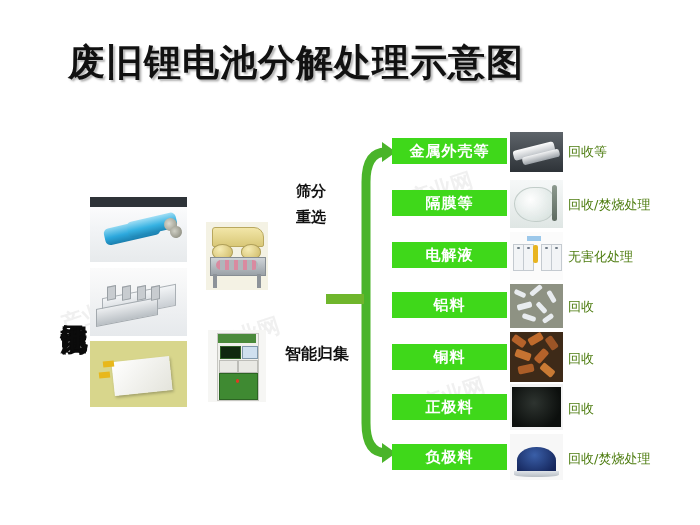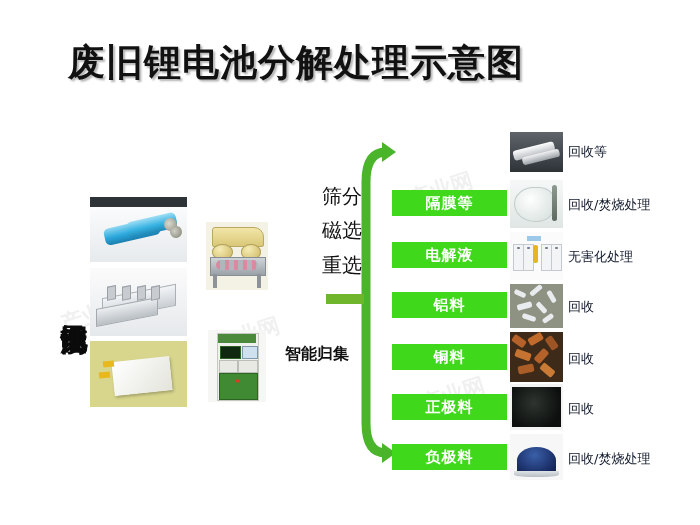--- a/index.html
+++ b/index.html
@@ -131,34 +131,34 @@
   
   .ph-anod{background:#f7f7f7;}
   .ph-anod .pile{position:absolute;left:14%;top:28%;width:72%;height:58%;
     background:radial-gradient(ellipse at 45% 30%,#3a5fa8,#15265c 80%);
     border-radius:50% 50% 12% 12%;}
   .ph-anod .dish{position:absolute;left:8%;top:80%;width:84%;height:14%;
     background:linear-gradient(#dfe3e8,#b6bcc3);border-radius:0 0 40% 40%;}
 
   
   .proc-col{position:absolute;left:296px;top:179px;width:66px;
-    font-size:20px;font-weight:normal;color:#111;line-height:1.72;text-align:right;}
+    font-size:15px;font-weight:bold;color:#111;line-height:1.72;text-align:left;}
   .proc-label{position:absolute;font-size:16px;font-weight:bold;color:#111;white-space:nowrap;}
 
   
   .bracket{position:absolute;left:356px;top:140px;width:40px;height:325px;}
   .bracket svg{display:block;}
 
   
   .gbox{position:absolute;left:392px;width:115px;height:26px;
     background:#3fd81a;color:#ffffff;font-size:15px;font-weight:bold;
     display:flex;align-items:center;justify-content:center;letter-spacing:1px;}
 
   
-  .rlabel{position:absolute;left:568px;font-size:13px;color:#0f172a;white-space:nowrap;}
+  .rlabel{position:absolute;left:568px;font-size:13px;color:#4d7c0f;white-space:nowrap;}
 
   
   .wm{position:absolute;color:rgba(160,160,160,0.16);font-size:22px;font-weight:bold;
       transform:rotate(-18deg);pointer-events:none;white-space:nowrap;}
 </style>
 </head>
 <body>
 
 <div id="stage">
 
@@ -213,35 +213,35 @@
     <div class="mid1"></div>
       <div class="mid2"></div>
       <div class="door"></div>
       <div class="led"></div>
   </div>
 
   <div class="proc-label" style="left:285px;top:344px;text-align:center;">智能归集</div>
 
   <div class="proc-col">
     <div>筛分</div>
-    <div>磁选</div>
     <div>重选</div>
   </div>
 
   <div class="bracket">
     <svg width="40" height="325" viewBox="0 0 40 325">
       <path d="M10 42 L10 283" stroke="#4ab42a" stroke-width="9" fill="none" stroke-linecap="butt"></path>
       <path d="M10 42 Q10 12 30 12" stroke="#4ab42a" stroke-width="9" fill="none" stroke-linecap="butt"></path>
       <path d="M10 283 Q10 313 30 313" stroke="#4ab42a" stroke-width="9" fill="none" stroke-linecap="butt"></path>
       <polygon points="26,2 40,12 26,22" fill="#4ab42a"></polygon>
       <polygon points="26,303 40,313 26,323" fill="#4ab42a"></polygon>
     </svg>
   </div>
   <div style="position:absolute;left:326px;top:294px;width:38px;height:10px;background:#6fb62c;"></div>
 
+  <div class="gbox" style="top:138px;">金属外壳等</div>
   <div class="photo ph-shell" style="left:510px;top:132px;width:53px;height:40px;">
     <div class="s1"></div>
       <div class="s2"></div>
   </div>
   <div class="rlabel" style="top:143px;">回收等</div>
 
   <div class="gbox" style="top:190px;">隔膜等</div>
   <div class="photo ph-film" style="left:510px;top:180px;width:53px;height:48px;">
     <div class="blob"></div>
       <div class="rod"></div>

